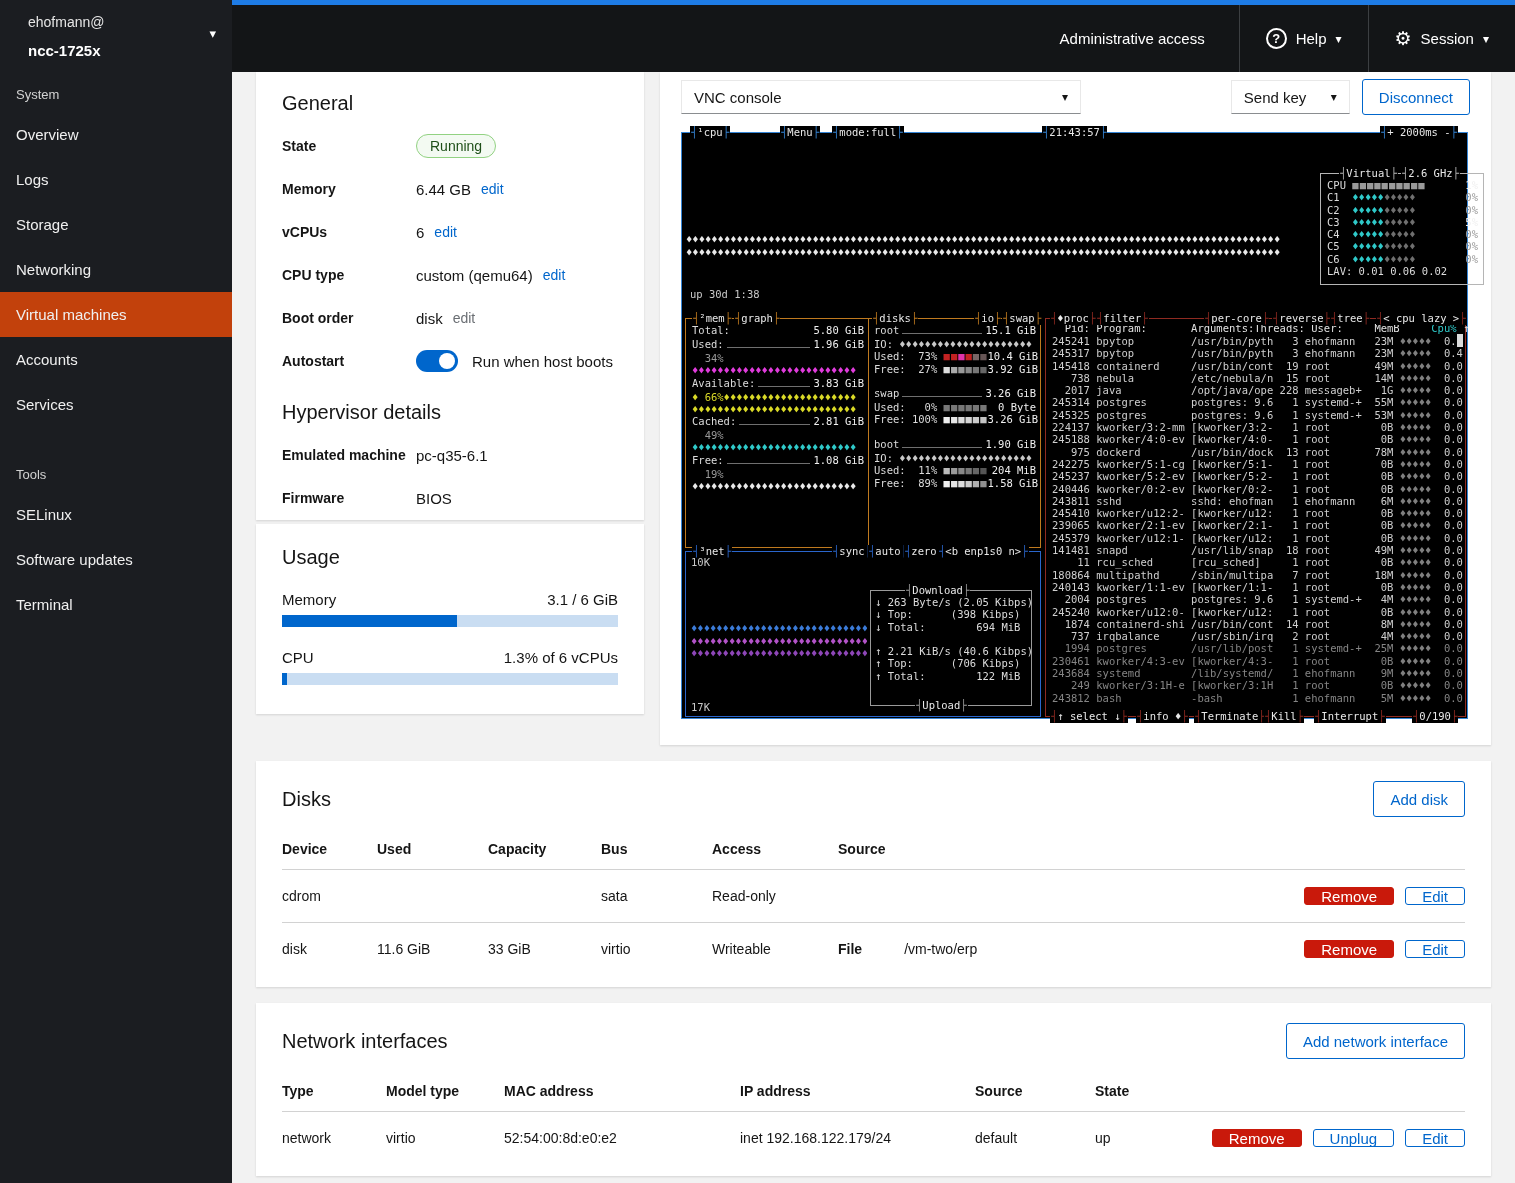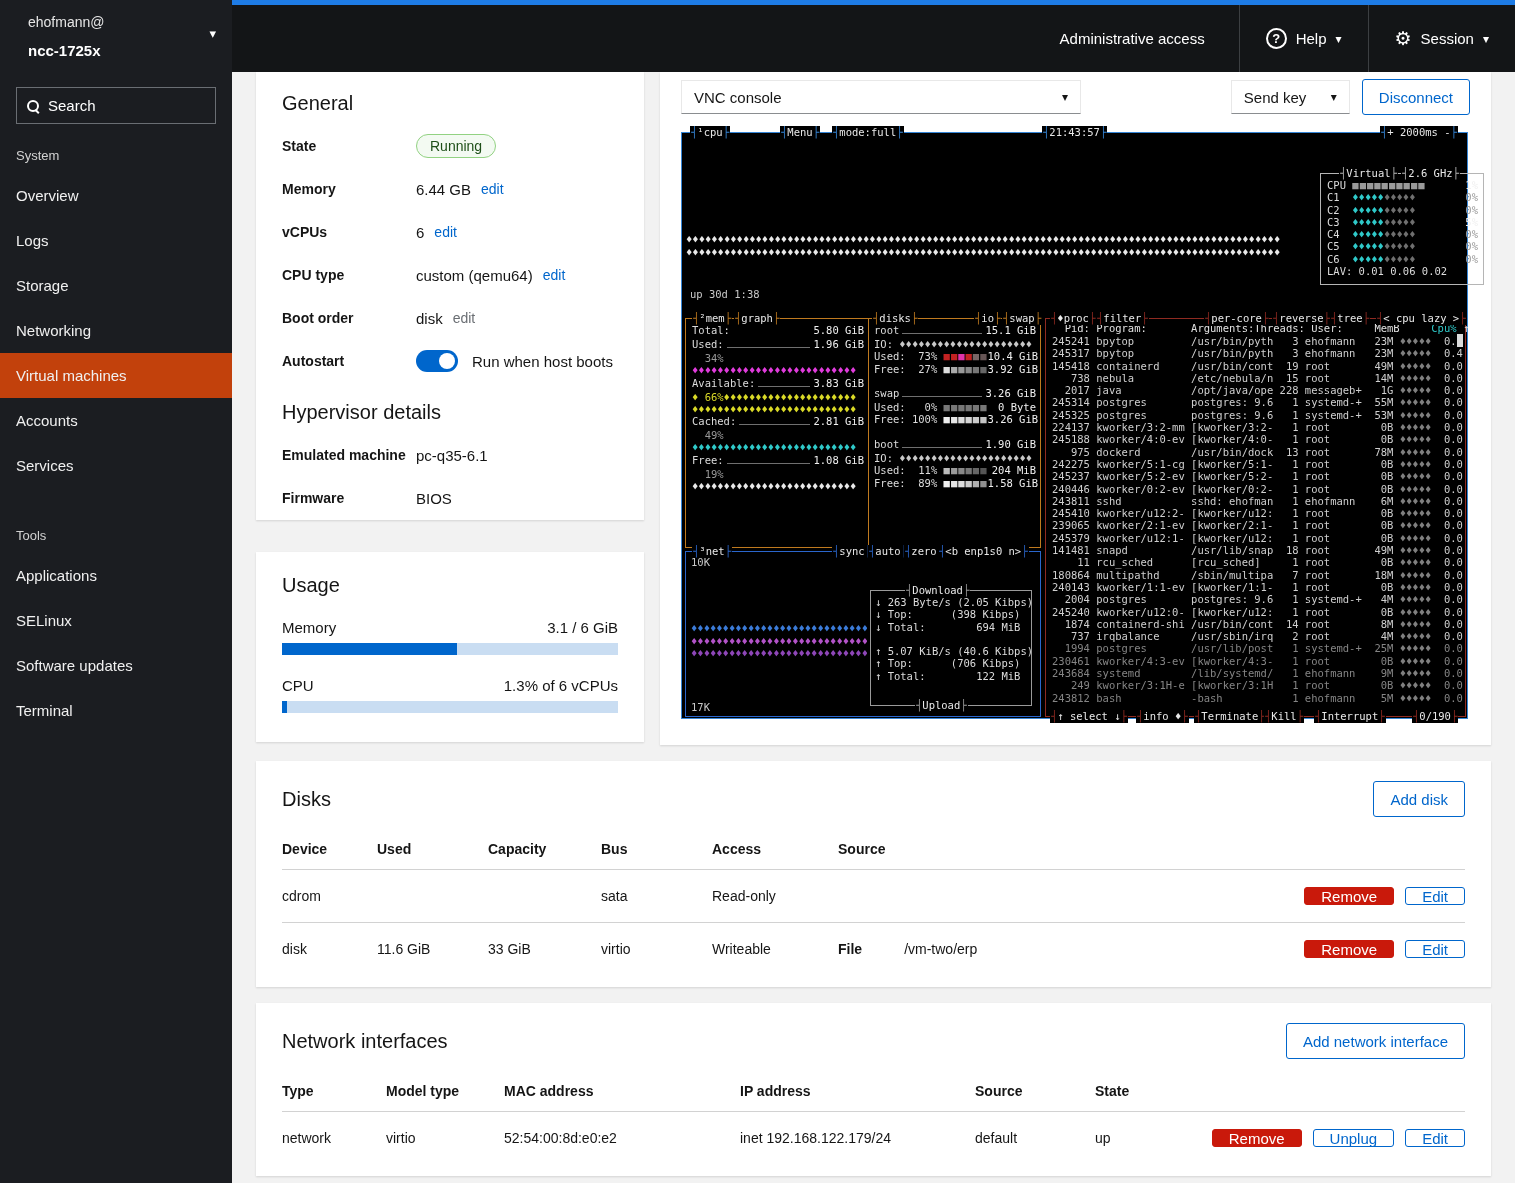--- a/index.html
+++ b/index.html
@@ -29,21 +29,21 @@
   .mh-sep{width:1px;background:#3c3f42}
   .mh-btn{display:flex;align-items:center;gap:9px;padding:0 26px;font-size:15px;cursor:pointer}
   .qicon{width:21px;height:21px;border:2px solid #fff;border-radius:50%;display:flex;align-items:center;
          justify-content:center;font-size:13px;font-weight:bold}
   .gear{font-size:19px;line-height:1;font-family:"DejaVu Sans",sans-serif}
   .caret{font-size:12px}
   
   .content{position:absolute;left:232px;top:72px;right:0;bottom:0;padding:0 24px;overflow:hidden}
   .card{background:#fff;box-shadow:0 1px 2px rgba(3,3,3,.13)}
   .row1{display:flex;gap:16px}
-  .colL{width:388px;display:flex;flex-direction:column;gap:32px}
+  .colL{width:388px;display:flex;flex-direction:column;gap:4px}
   .general-card{height:448px;padding:20px 26px}
   .usage-card{height:190px;padding:22px 26px}
   .console-card{flex:1;height:673px;padding:7px 21px 0}
   .card-title{font-size:20px;font-weight:400;color:#151515}
   .dl-row{display:flex;margin-top:19px;align-items:center;min-height:24px}
   .dl-label{width:134px;font-weight:bold;font-size:14px;flex:0 0 auto}
   .dl-value{font-size:15px}
   .edit-link{color:#0066cc;margin-left:10px;cursor:pointer}
   .edit-link.gray{color:#6a6e73}
   .badge-running{display:inline-block;padding:3px 13px;border:1px solid #92d282;background:#f3faf2;
@@ -113,35 +113,30 @@
 <body>
 
 <div id="app">
 
   <nav class="sidebar">
     <div class="user-block">
       <div class="user-line1">ehofmann@</div>
       <div class="user-line2">ncc-1725x</div>
       <span class="user-caret">▾</span>
     </div>
-    <div class="search-box">
-      <span class="mag"></span>
-      <span>Search</span>
-    </div>
     <div>
         <div class="nav-section-label">System</div>
         <div class="nav-item">Overview</div>
         <div class="nav-item">Logs</div>
         <div class="nav-item">Storage</div>
         <div class="nav-item">Networking</div>
         <div class="nav-item selected">Virtual machines</div>
         <div class="nav-item">Accounts</div>
         <div class="nav-item">Services</div>
         <div class="nav-section-label second">Tools</div>
-        <div class="nav-item">Applications</div>
         <div class="nav-item">SELinux</div>
         <div class="nav-item">Software updates</div>
         <div class="nav-item">Terminal</div>
       </div>
   </nav>
 
   <header class="masthead">
     <div class="mh-right">
       <div class="mh-admin">Administrative access</div>
       <div class="mh-sep"></div>
@@ -271,21 +266,21 @@
               <span class="tseg" style="left: 218px;"><i style="color: rgb(42, 102, 204);">┤</i>zero<i style="color: rgb(42, 102, 204);">├</i></span>
               <span class="tseg" style="left: 252px;"><i style="color: rgb(42, 102, 204);">┤</i>&lt;b enp1s0 n&gt;<i style="color: rgb(42, 102, 204);">├</i></span>
               <div class="pane" style="left: 5px; top: 4px; color: rgb(200, 200, 200);">10K</div>
               <div class="pane" style="left: 5px; bottom: 3px; color: rgb(200, 200, 200);">17K</div>
               <div class="pane" style="left: 5px; top: 70px; color: rgb(59, 123, 216); overflow: hidden; width: 176px;">♦♦♦♦♦♦♦♦♦♦♦♦♦♦♦♦♦♦♦♦♦♦♦♦♦♦♦♦</div>
               <div class="pane" style="left: 5px; top: 83px; color: rgb(178, 83, 200); overflow: hidden; width: 176px;">♦♦♦♦♦♦♦♦♦♦♦♦♦♦♦♦♦♦♦♦♦♦♦♦♦♦♦♦</div>
               <div class="pane" style="left: 5px; top: 95px; color: rgb(142, 70, 184); overflow: hidden; width: 176px;">♦♦♦♦♦♦♦♦♦♦♦♦♦♦♦♦♦♦♦♦♦♦♦♦♦♦♦♦</div>
               <div class="tbx" style="left: 184px; top: 38px; width: 162px; height: 116px; border-color: rgb(154, 154, 154);">
                 <span class="tseg" style="left: 34px; text-align: center;"><i style="color: rgb(154, 154, 154);">┤</i>Download<i style="color: rgb(154, 154, 154);">├</i></span>
                 <span class="tseg bseg" style="left: 44px;"><i style="color: rgb(154, 154, 154);">┤</i>Upload<i style="color: rgb(154, 154, 154);">├</i></span>
-                <div class="pane" style="left: 4px; top: 5px; right: 3px;"><div>↓ 263 Byte/s (2.05 Kibps)</div><div>↓ Top:      (398 Kibps)</div><div>↓ Total:        694 MiB</div><div>&nbsp;</div><div>↑ 5.07 KiB/s (40.6 Kibps)</div><div>↑ Top:      (706 Kibps)</div><div>↑ Total:        122 MiB</div></div>
+                <div class="pane" style="left: 4px; top: 5px; right: 3px;"><div>↓ 263 Byte/s (2.05 Kibps)</div><div>↓ Top:      (398 Kibps)</div><div>↓ Total:        694 MiB</div><div>&nbsp;</div><div>↑ 2.21 KiB/s (40.6 Kibps)</div><div>↑ Top:      (706 Kibps)</div><div>↑ Total:        122 MiB</div></div>
               </div>
             </div>
             <div class="tbx" style="left: 363px; top: 185px; width: 421px; height: 399px; border-color: rgb(143, 42, 33);">
               <span class="tseg" style="left: 4px;"><i style="color: rgb(143, 42, 33);">┤</i>♦proc<i style="color: rgb(143, 42, 33);">├</i></span>
               <span class="tseg" style="left: 50px;"><i style="color: rgb(143, 42, 33);">┤</i>filter<i style="color: rgb(143, 42, 33);">├</i></span>
               <span class="tseg" style="left: 158px;"><i style="color: rgb(143, 42, 33);">┤</i>per-core<i style="color: rgb(143, 42, 33);">├</i></span>
               <span class="tseg" style="left: 226px;"><i style="color: rgb(143, 42, 33);">┤</i>reverse<i style="color: rgb(143, 42, 33);">├</i></span>
               <span class="tseg" style="left: 284px;"><i style="color: rgb(143, 42, 33);">┤</i>tree<i style="color: rgb(143, 42, 33);">├</i></span>
               <span class="tseg" style="left: 330px;"><i style="color: rgb(143, 42, 33);">┤</i>&lt; cpu lazy &gt;<i style="color: rgb(143, 42, 33);">├</i></span>
               <span class="tseg bseg" style="left: 4px;"><i style="color: rgb(143, 42, 33);">┤</i>↑ select ↓<i style="color: rgb(143, 42, 33);">├</i></span>

